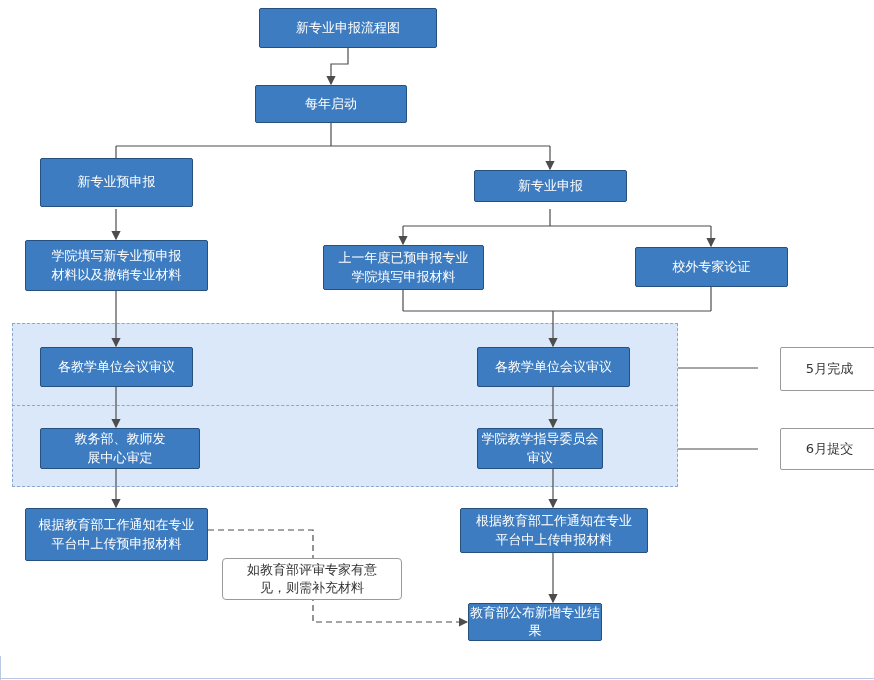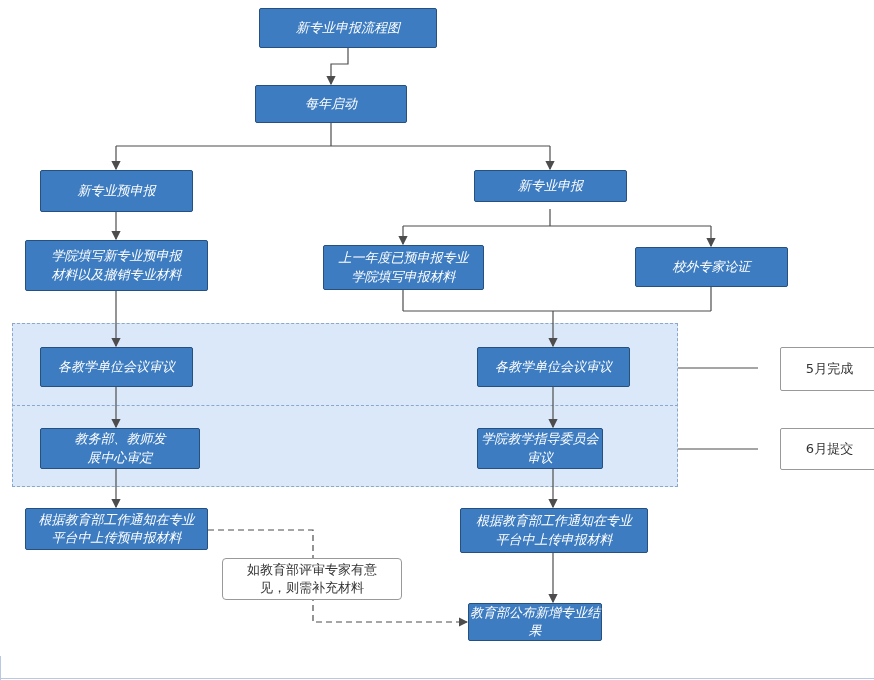--- a/index.html
+++ b/index.html
@@ -33,21 +33,21 @@
   
   .node {
     position:absolute; display:flex; align-items:center; justify-content:center;
     text-align:center; line-height:1.4; z-index:3;
   }
   .node .lbl { display:inline-block; }
   .node.blue {
     background:var(--node-fill,#3d7cc0);
     border:1px solid var(--node-border,#26507e);
     color:var(--node-text,#ffffff);
-    font-size:13px; border-radius:2px;font-style:italic;
+    font-size:13px; border-radius:2px;
   }
   .node.white {
     background:#ffffff;
     border:1px solid var(--note-border,#999999);
     color:#333333; font-size:13px; border-radius:4px;
   }
   .node.milestone { font-size:13px; border-radius:2px;margin-left:22px; }
 
   
   .page-edge-bottom {
@@ -93,21 +93,21 @@
   </svg>
 
   <div class="node blue" style="left:259px;top:8px;width:178px;height:40px">
     <span class="lbl">新专业申报流程图</span>
   </div>
 
   <div class="node blue" style="left:255px;top:85px;width:152px;height:38px">
     <span class="lbl">每年启动</span>
   </div>
 
-  <div class="node blue" style="left:40px;top:170px;width:153px;height:42px">
+  <div class="node blue" style="left:40px;top:158px;width:153px;height:49px">
     <span class="lbl">新专业预申报</span>
   </div>
 
   <div class="node blue" style="left:474px;top:170px;width:153px;height:32px">
     <span class="lbl">新专业申报</span>
   </div>
 
   <div class="node blue" style="left:25px;top:240px;width:183px;height:51px">
     <span class="lbl" style="max-width:134px">学院填写新专业预申报材料以及撤销专业材料</span>
   </div>
@@ -137,21 +137,21 @@
   </div>
 
   <div class="node blue" style="left:477px;top:428px;width:126px;height:41px">
     <span class="lbl" style="max-width:122px">学院教学指导委员会审议</span>
   </div>
 
   <div class="node white milestone" style="left:758px;top:428px;width:99px;height:42px">
     <span class="lbl">6月提交</span>
   </div>
 
-  <div class="node blue" style="left:25px;top:508px;width:183px;height:42px">
+  <div class="node blue" style="left:25px;top:508px;width:183px;height:53px">
     <span class="lbl" style="max-width:160px">根据教育部工作通知在专业平台中上传预申报材料</span>
   </div>
 
   <div class="node blue" style="left:460px;top:508px;width:188px;height:45px">
     <span class="lbl" style="max-width:160px">根据教育部工作通知在专业平台中上传申报材料</span>
   </div>
 
   <div class="node white" style="left:222px;top:558px;width:180px;height:42px">
     <span class="lbl" style="max-width:148px">如教育部评审专家有意见，则需补充材料</span>
   </div>

